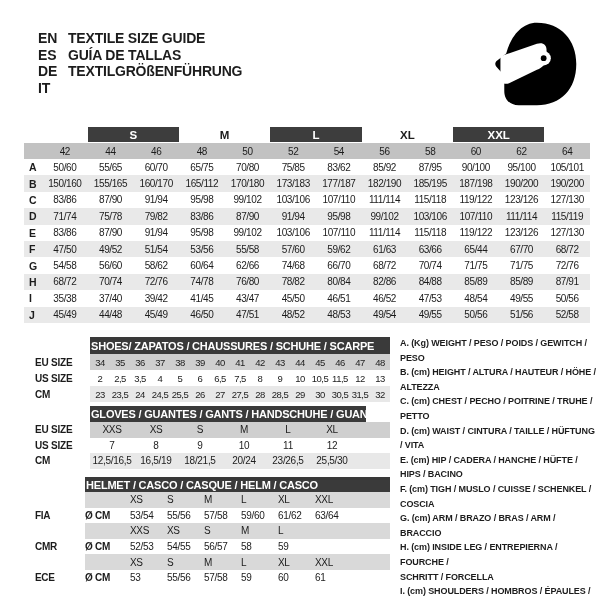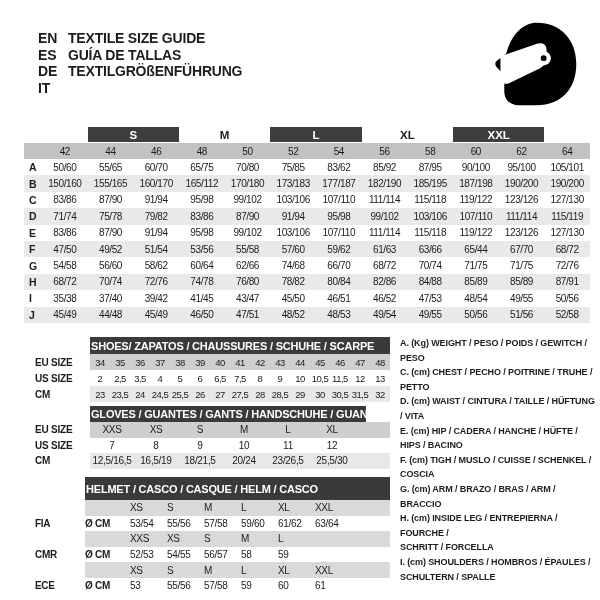--- a/index.html
+++ b/index.html
@@ -32,21 +32,21 @@
   .gray-hel{background:#d9d9d9;}
   .shoes{position:absolute;left:35px;top:337px;width:355px;}
   .shoes-row{display:grid;grid-template-columns:55px repeat(15,20px);height:16px;}
   .shoes-row.title{height:17px;}
   .gloves{position:absolute;left:35px;top:406px;width:355px;}
   .gloves-row{display:grid;grid-template-columns:55px repeat(6,44px) 36px;height:15.5px;}
   .gloves-row.title{height:16px;}
   .gloves-row .scell{font-size:10px;letter-spacing:-0.3px;}
   .helmet-t{position:absolute;left:35px;top:477px;width:355px;}
   .helmet-row{display:grid;grid-template-columns:50px 45px repeat(6,37px) 38px;height:15.6px;}
-  .helmet-row.title{height:23px;}
+  .helmet-row.title{height:15px;}
   .hcell{display:flex;align-items:center;font-size:10px;letter-spacing:-0.3px;white-space:nowrap;}
   
   .legend{position:absolute;left:400px;top:336px;width:198px;font-size:9px;font-weight:bold;
           line-height:14.6px;letter-spacing:-0.1px;}
   .legend-line{white-space:pre-line;}
 </style>
 </head>
 <body>
 
 <div class="page">
@@ -418,20 +418,21 @@
         <div class="hcell">57/58</div>
         <div class="hcell">59</div>
         <div class="hcell">60</div>
         <div class="hcell">61</div>
         <div class="hcell"></div>
       </div>
     </div>
 
   <div class="legend" id="legend">
       <div class="legend-line">A. (Kg) WEIGHT / PESO / POIDS / GEWITCH / PESO</div>
+      <div class="legend-line">B. (cm) HEIGHT / ALTURA / HAUTEUR / HÖHE / ALTEZZA</div>
       <div class="legend-line">C. (cm) CHEST / PECHO / POITRINE / TRUHE / PETTO</div>
       <div class="legend-line">D. (cm) WAIST / CINTURA / TAILLE / HÜFTUNG / VITA</div>
       <div class="legend-line">E. (cm) HIP / CADERA / HANCHE / HÜFTE / HIPS /  BACINO</div>
       <div class="legend-line">F.  (cm) TIGH / MUSLO / CUISSE / SCHENKEL / COSCIA</div>
       <div class="legend-line">G. (cm) ARM  / BRAZO / BRAS / ARM / BRACCIO</div>
       <div class="legend-line">H. (cm) INSIDE LEG / ENTREPIERNA / FOURCHE /
 SCHRITT / FORCELLA</div>
       <div class="legend-line">I.  (cm) SHOULDERS / HOMBROS / ÉPAULES /
 SCHULTERN / SPALLE</div>
     </div>

